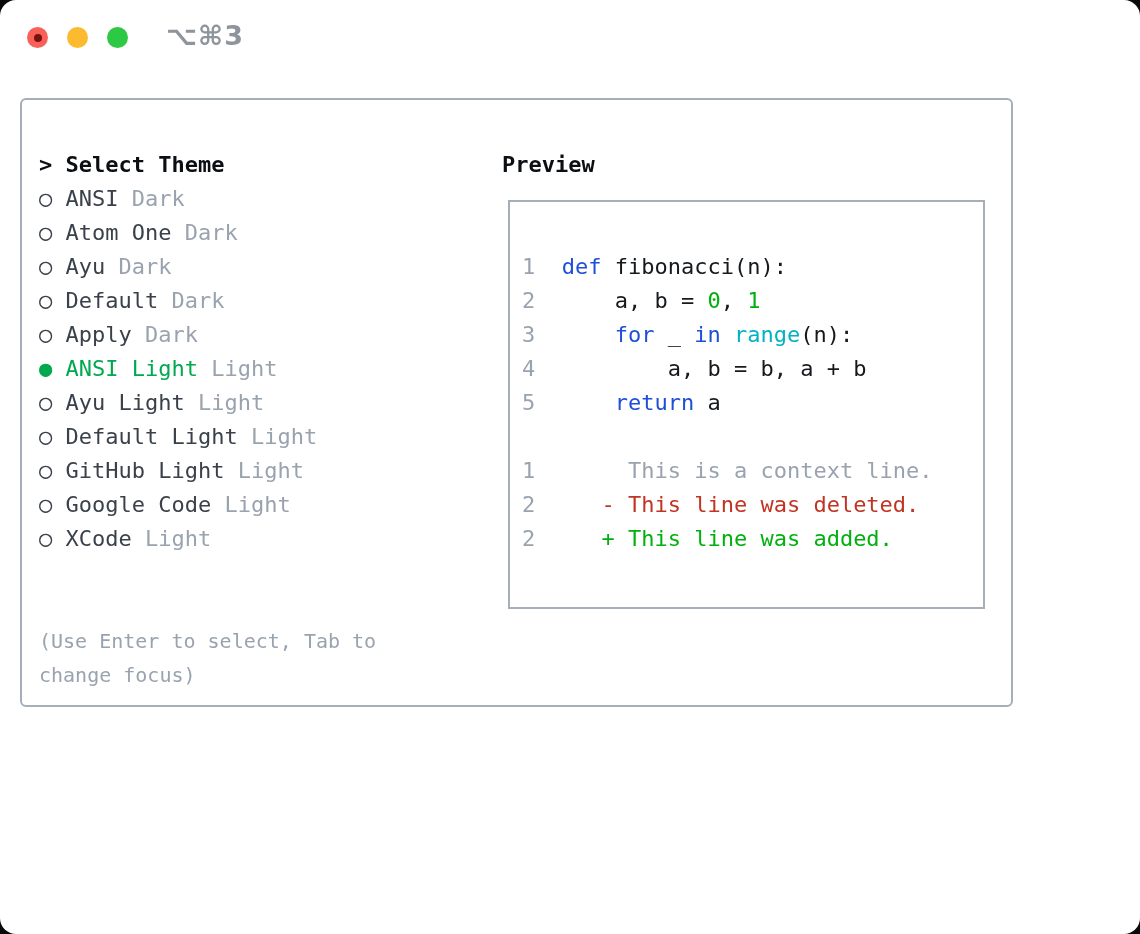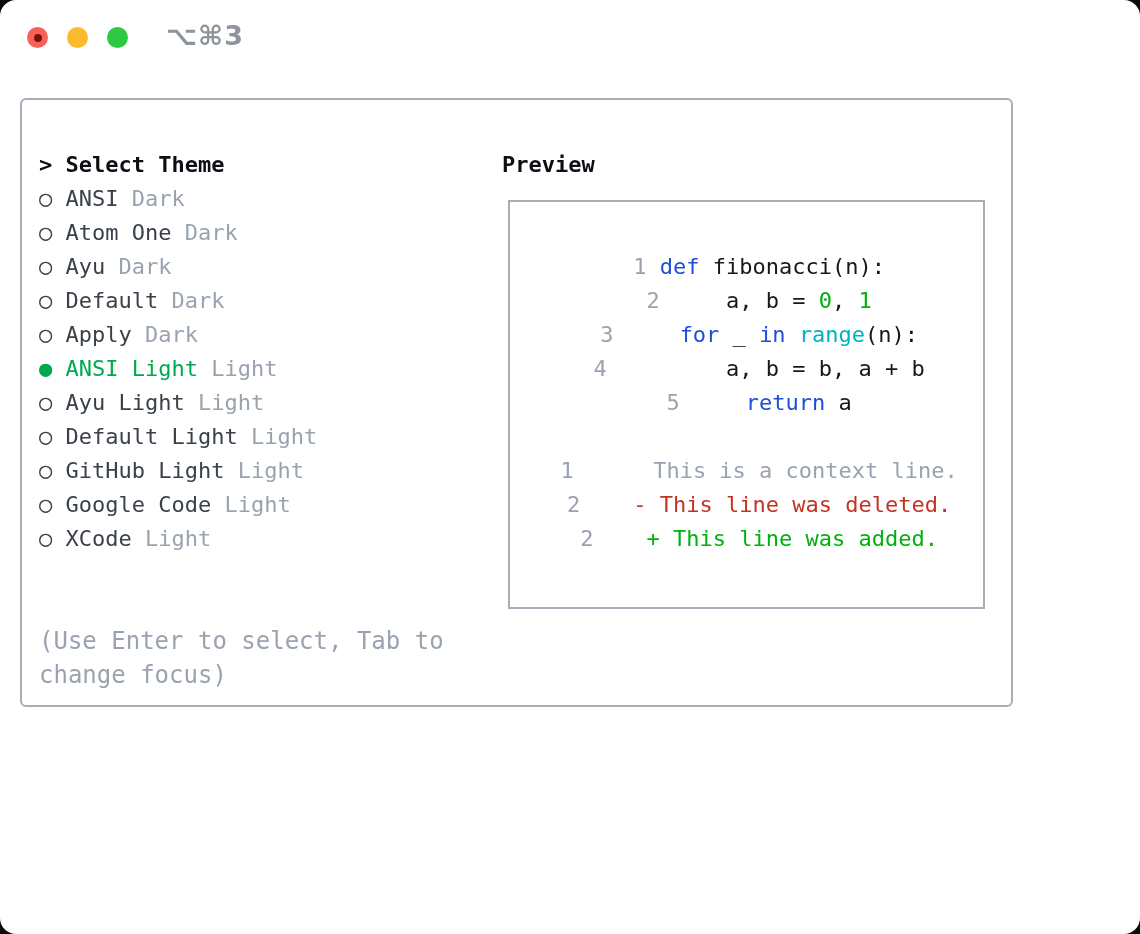--- a/index.html
+++ b/index.html
@@ -35,29 +35,29 @@
   }
   .row{white-space:pre;min-height:34px;}
   .mk{display:inline-block;width:2ch;}
   .mk.circ{color:var(--item,#3a414a);}
   .hdr{font-weight:700;color:#0b0e12;}
   .nm{color:var(--item,#3a414a);}
   .sel{color:var(--accent,#00a94e);}
   .tag{color:var(--muted,#99a3af);margin-top:24px;}
   .applyhdr{color:#0b0e12;}
   .spacer{height:34px;}
-  .help{color:var(--muted,#99a3af);font-size:24px;line-height:34px;white-space:pre;}
+  .help{color:var(--muted,#99a3af);font-size:20px;line-height:34px;white-space:pre;}
   
   .preview-title{
     position:absolute;left:480px;top:48px;
     font-size:22px;line-height:34px;font-weight:700;color:#0b0e12;
   }
   .preview-box{
     position:absolute;left:486px;top:100px;width:477px;height:409px;
-    box-sizing:border-box;border:2px solid var(--border,#a6aeb9);background:#fff;text-align:center;
+    box-sizing:border-box;border:2px solid var(--border,#a6aeb9);background:#fff;
   }
   .preview-box pre{
     margin:0;padding:48px 0 0 12px;
     font-family:"DejaVu Sans Mono",monospace;font-size:22px;line-height:34px;
   }
   .cline{white-space:pre;min-height:34px;}
   .ln{display:inline-block;width:3ch;color:var(--muted,#99a3af);}
   .c-fg{color:var(--fg,#15181c);}
   .c-kw{color:var(--kw,#1e4fd7);}
   .c-fn{color:var(--fn,#00b2c2);}

